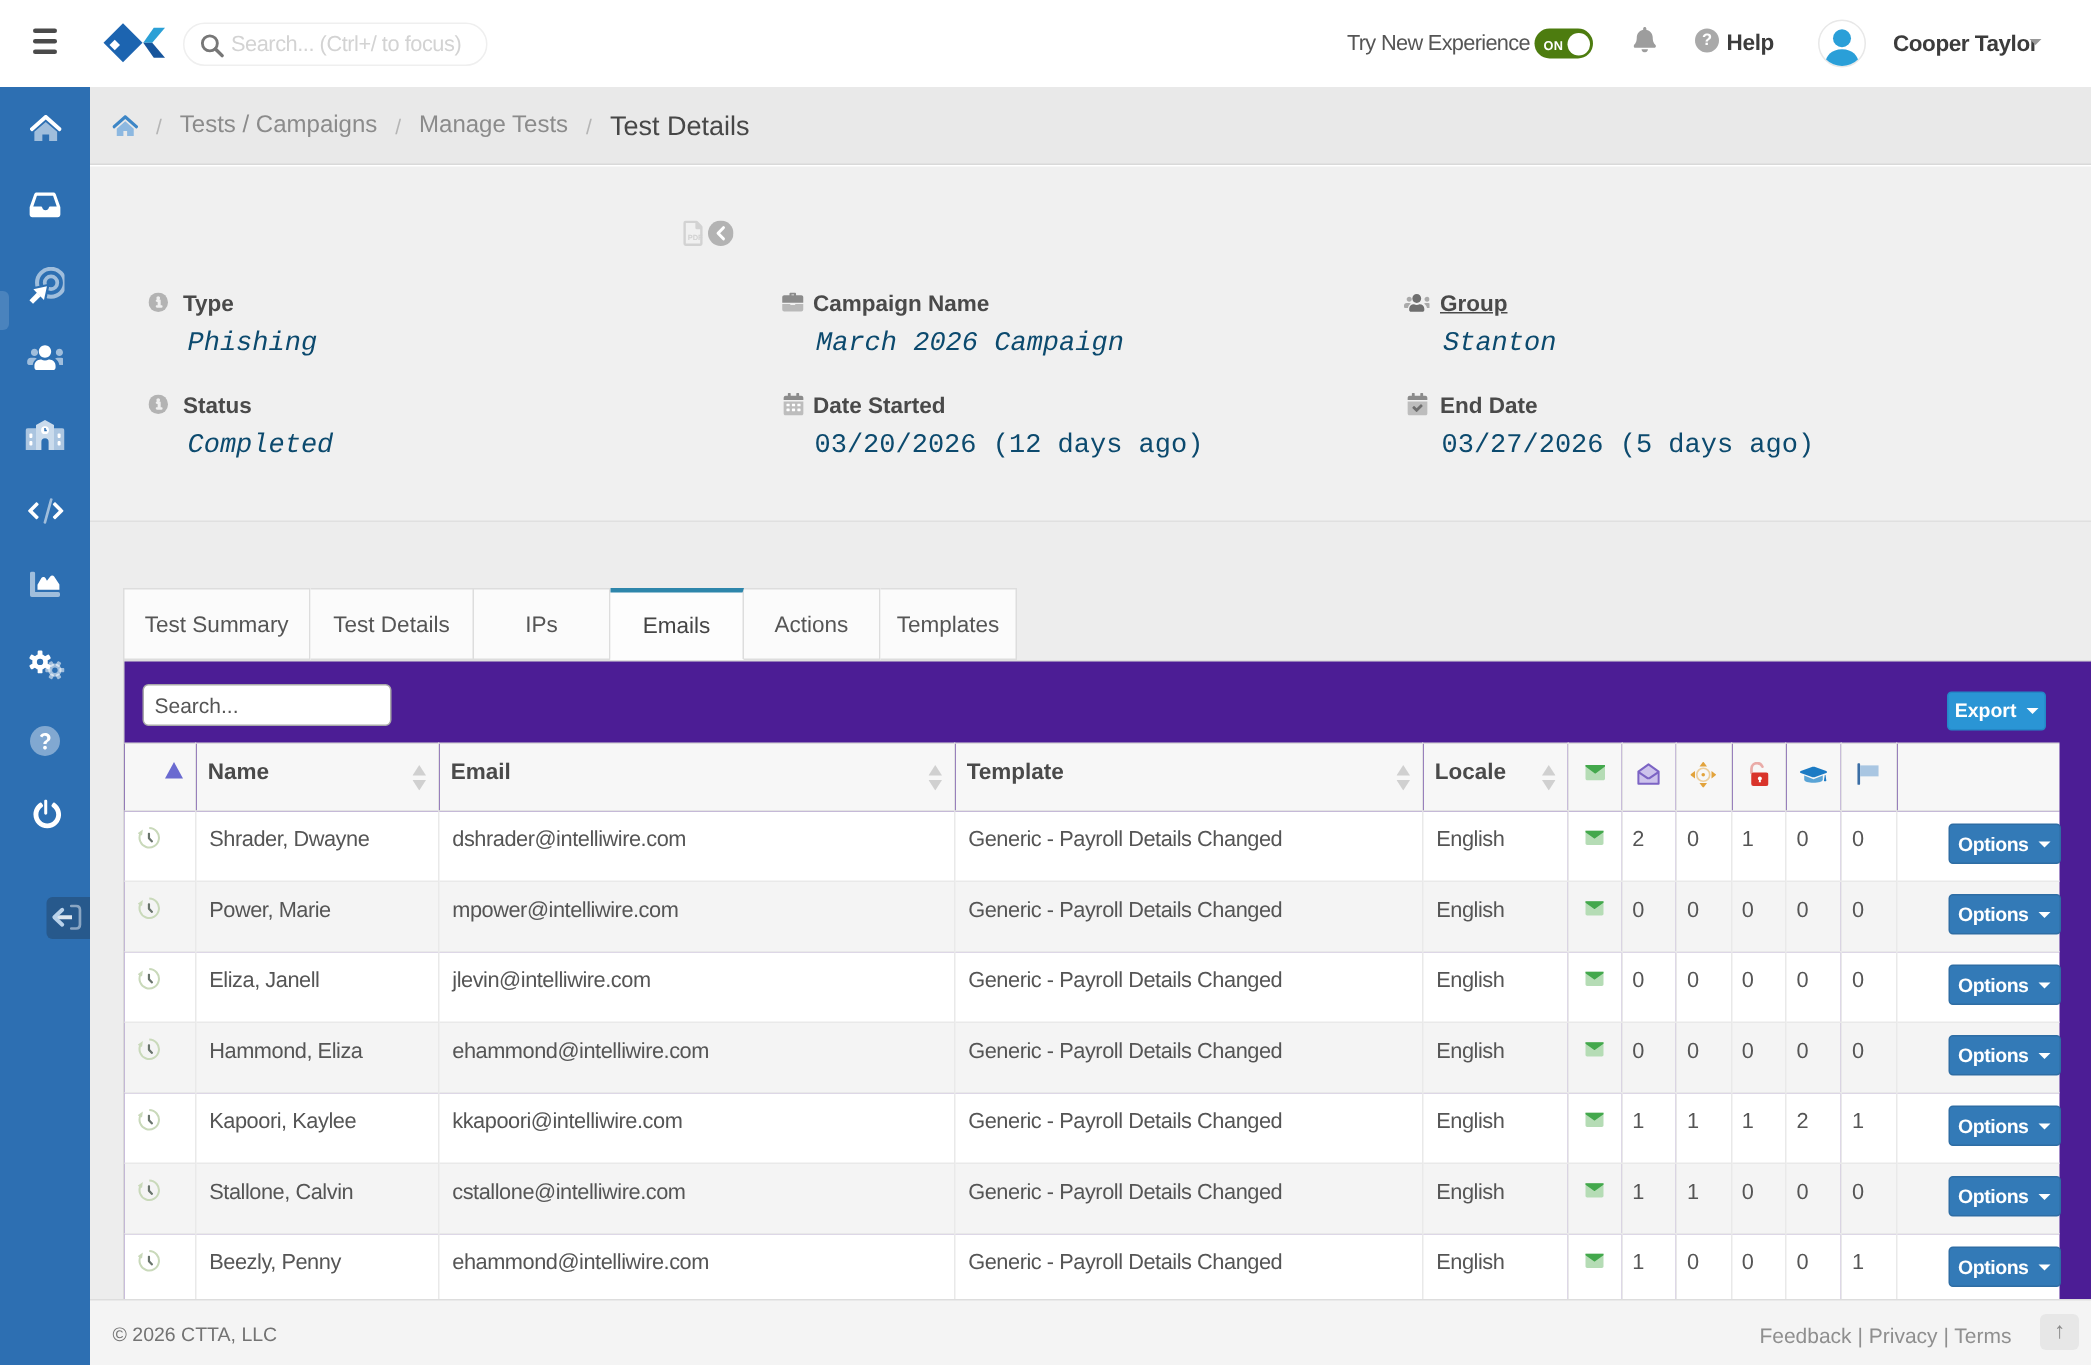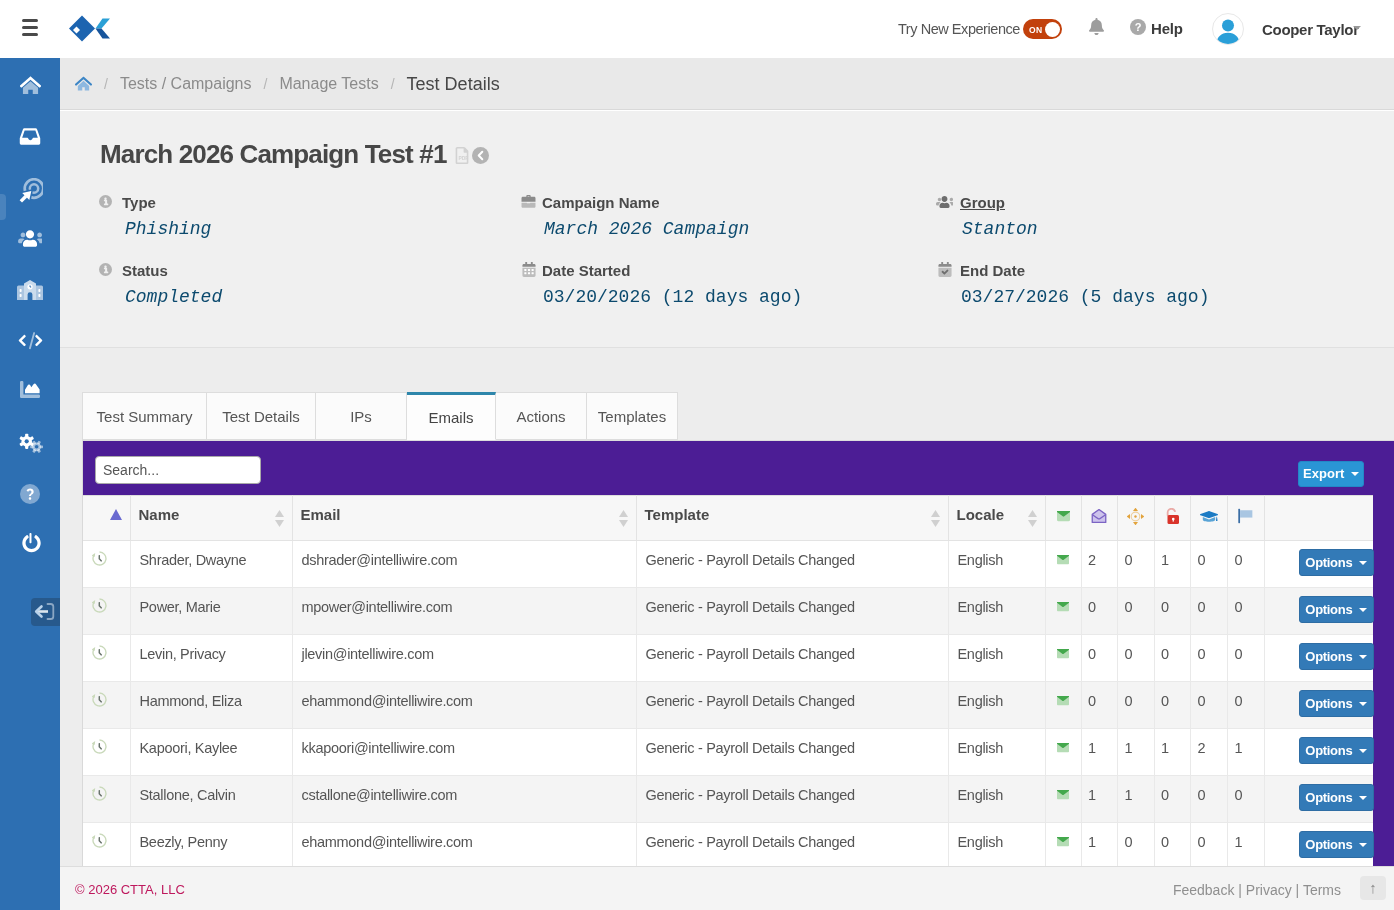--- a/index.html
+++ b/index.html
@@ -9,21 +9,21 @@
 
 
 #navbar { position:absolute; left:0; top:0; width:1394px; height:58px; background:#fff; }
 #hamburger { position:absolute; left:22px; top:19px; width:16px; height:18px; }
 #hamburger span { display:block; height:3.2px; background:#4a4a4a; border-radius:2px; margin-bottom:3.6px; }
 #logo { position:absolute; left:66px; top:13px; }
 #searchbox { position:absolute; left:122px; top:15px; width:203px; height:29px; border:1px solid #efefef; border-radius:15px; background:#fff; }
 #searchbox .mag { position:absolute; left:10px; top:6px; }
 #searchbox .ph { position:absolute; left:31px; top:6px; font-size:14.5px; color:#d3d3d3; letter-spacing:-0.3px; }
 #trynew { position:absolute; left:898px; top:21px; font-size:14.5px; color:#555; letter-spacing:-0.45px; }
-#toggle { position:absolute; left:1023px; top:19px; width:39px; height:20px; background:#c2410c; border-radius:10px; }
+#toggle { position:absolute; left:1023px; top:19px; width:39px; height:20px; background:#4d7c0f; border-radius:10px; }
 #toggle .on { position:absolute; left:6px; top:6px; font-size:8.5px; font-weight:bold; color:#fff; letter-spacing:.3px; }
 #toggle .knob { position:absolute; right:2.5px; top:2.5px; width:15px; height:15px; background:#fff; border-radius:50%; }
 #bell { position:absolute; left:1089px; top:18px; }
 #helpq { position:absolute; left:1130px; top:19px; width:16px; height:16px; background:#a9a9a9; border-radius:50%; color:#fff; font-size:11px; font-weight:bold; text-align:center; line-height:16px; }
 #helptxt { position:absolute; left:1151px; top:20px; font-size:15px; color:#3c3c3c; font-weight:bold; letter-spacing:-0.2px; }
 #avatar { position:absolute; left:1212px; top:13px; width:32px; height:32px; border:1px solid #e8e8e8; border-radius:50%; overflow:hidden; background:#fff; }
 #username { position:absolute; left:1262px; top:21px; font-size:15px; color:#3c3c3c; font-weight:bold; letter-spacing:-0.3px; }
 .caret-dn { display:inline-block; width:0; height:0; border-left:5px solid transparent; border-right:5px solid transparent; border-top:5px solid #999; }
 #usercaret { position:absolute; left:1353px; top:26px; }
 
@@ -75,41 +75,48 @@
 #tbl .cnum { text-align:center; padding:10px 0 0 0; }
 #tbl .cic { text-align:center; padding:10px 0 0 0; }
 #tbl th.cic { padding-top:12px; }
 #tbl .copt { padding:8px 0 0 0; }
 .sortarrows { position:absolute; right:8px; top:14px; }
 .optbtn { width:75px; height:27px; background:#337ab7; border:1px solid #2e6da4; border-radius:3px; color:#fff; font-size:13px; font-weight:bold; text-align:center; line-height:25px; margin-left:34px; }
 .optbtn .caret-dn { border-top-color:#fff; border-left-width:4px; border-right-width:4px; border-top-width:4px; margin-left:3px; vertical-align:middle; margin-bottom:2px; }
 
 
 #footer { position:absolute; left:60px; top:866px; width:1334px; height:44px; background:#f4f4f4; border-top:1px solid #ddd; }
-#footer .copy { position:absolute; left:15px; top:15px; font-size:13px; color:#be185d; }
+#footer .copy { position:absolute; left:15px; top:15px; font-size:13px; color:#737373; }
 #footer .links { position:absolute; right:53px; top:15px; font-size:14px; color:#8f8f8f; }
 #gotop { position:absolute; right:8px; top:9px; width:26px; height:24px; background:#e7e7e7; border-radius:4px; color:#8a8a8a; font-size:15px; text-align:center; line-height:24px; }
 </style>
 </head>
 <body>
 
 <div id="lower"></div>
 
 <div id="navbar">
   <div id="hamburger">
       <span></span>
       <span></span>
       <span></span>
     </div>
   <svg id="logo" width="48" height="32" viewBox="0 0 48 32">
     <polygon points="16,0.5 29,13.5 16,26.5 3,13.5" fill="#1c64b0" transform="translate(0,2)"></polygon>
     <polygon points="10.5,11.5 14,15 10.5,18.5 7,15" fill="#fff" transform="translate(0,2)"></polygon>
     <polygon points="36.5,5.5 44,5.5 35.5,15.5 29.5,15.5" fill="#2ba0d6" transform="translate(0,0)"></polygon>
     <polygon points="29.5,15.5 35.5,15.5 44,25.5 36.5,25.5" fill="#17559c" transform="translate(0,0)"></polygon>
   </svg>
+  <div id="searchbox">
+    <svg class="mag" width="17" height="17" viewBox="0 0 16 16">
+        <circle cx="6.5" cy="6.5" r="4.7" fill="none" stroke="#777" stroke-width="1.8"></circle>
+        <line x1="10" y1="10" x2="14.2" y2="14.2" stroke="#777" stroke-width="2.2" stroke-linecap="round"></line>
+      </svg>
+    <span class="ph">Search... (Ctrl+/ to focus)</span>
+  </div>
   <span id="trynew">Try New Experience</span>
   <div id="toggle">
       <span class="on">ON</span>
       <span class="knob"></span>
     </div>
   <svg id="bell" width="15" height="17" viewBox="0 0 448 512">
       <path fill="#9d9d9d" d="M224 512c35.32 0 63.97-28.65 63.97-64H160.03c0 35.35 28.65 64 63.97 64zm215.39-149.71c-19.32-20.76-55.47-51.99-55.47-154.29 0-77.7-54.48-139.9-127.94-155.16V32c0-17.67-14.32-32-31.98-32s-31.98 14.33-31.98 32v20.84C118.56 68.1 64.08 130.3 64.08 208c0 102.3-36.15 133.53-55.47 154.29-6 6.45-8.66 14.16-8.61 21.71.11 16.4 12.98 32 32.1 32h383.8c19.12 0 32-15.6 32.1-32 .05-7.55-2.61-15.27-8.61-21.71z"></path>
     </svg>
   <div id="helpq">?</div>
   <span id="helptxt">Help</span>
@@ -234,21 +241,20 @@
     <span class="sep">/</span>
       <a>Tests / Campaigns</a>
       <span class="sep">/</span>
       <a>Manage Tests</a>
       <span class="sep">/</span>
       <span class="active">Test Details</span>
   </div>
 </div>
 
 <div id="well">
-  <div id="title">March 2026 Campaign Test #1</div>
   <svg class="abs" style="left:395px; top:36px;" width="14" height="17" viewBox="0 0 384 512">
       <path fill="#d2d2d2" d="M 369 98 L 286 15 C 277 6 264 0 252 0 H 48 C 22 0 0 22 0 48 v 416 c 0 27 22 48 48 48 h 288 c 27 0 48 -21 48 -48 V 132 c 0 -12 -6 -25 -15 -34 Z M 336 464 H 48 V 48 h 192 v 104 c 0 13 11 24 24 24 h 72 Z"></path>
       <text x="85" y="400" font-size="150" font-weight="bold" fill="#d2d2d2" font-family="Liberation Sans">PDF</text>
     </svg>
   <svg class="abs" style="left:412px; top:36px;" width="17" height="17" viewBox="0 0 17 17">
       <circle cx="8.5" cy="8.5" r="8.5" fill="#b3b3b3"></circle>
       <path d="M 10.3 4.8 L 6.7 8.5 L 10.3 12.2" fill="none" stroke="#fff" stroke-width="2" stroke-linecap="round" stroke-linejoin="round"></path>
     </svg>
 
   <svg class="fld-ic" style="left:39px; top:84px;" width="13" height="13" viewBox="0 0 512 512">
@@ -431,21 +437,21 @@
           <td class="copt">
             <div class="optbtn">Options <span class="caret-dn"></span></div>
           </td>
         </tr>
     <tr>
           <td class="cic"><svg width="15" height="15" viewBox="0 0 512 512" style="transform:translateX(-7px);">
               <path fill="none" stroke="#c9d9ba" stroke-width="46" d="M 256 35 a 221 221 0 1 1 -194 115"></path>
               <path fill="#c9d9ba" d="M 98 60 l 10 120 c 1 10 -8 18 -18 16 L 0 170 Z" transform="rotate(12 70 120)"></path>
               <path fill="#68736b" d="M 246 140 c 10 0 18 8 18 18 v 100 l 64 66 c 7 7 7 18 0 25 l -11 11 c -7 7 -18 7 -25 0 l -72 -76 c -4 -4 -6 -9 -6 -14 V 158 c 0 -10 8 -18 18 -18 Z" transform="translate(10,0)"></path>
             </svg></td>
-          <td>Levin, Privacy</td>
+          <td>Eliza, Janell</td>
           <td>jlevin@intelliwire.com</td>
           <td>Generic - Payroll Details Changed</td>
           <td>English</td>
           <td class="cic"><svg width="16" height="12" viewBox="0 0 512 512">
               <path fill="#b5dcb5" d="M 0 80 h 512 V 432 c 0 27 -21 48 -48 48 H 48 c -27 0 -48 -21 -48 -48 Z"></path>
               <path fill="#43a84c" d="M 0 80 h 512 v 40 L 273 295 c -10 8 -24 8 -34 0 L 0 120 Z"></path>
             </svg></td>
           <td class="cnum"><span style="display:inline-block;transform:translateX(-7px);">0</span></td>
           <td class="cnum"><span style="display:inline-block;transform:translateX(-7px);">0</span></td>
           <td class="cnum"><span style="display:inline-block;transform:translateX(-7px);">0</span></td>

